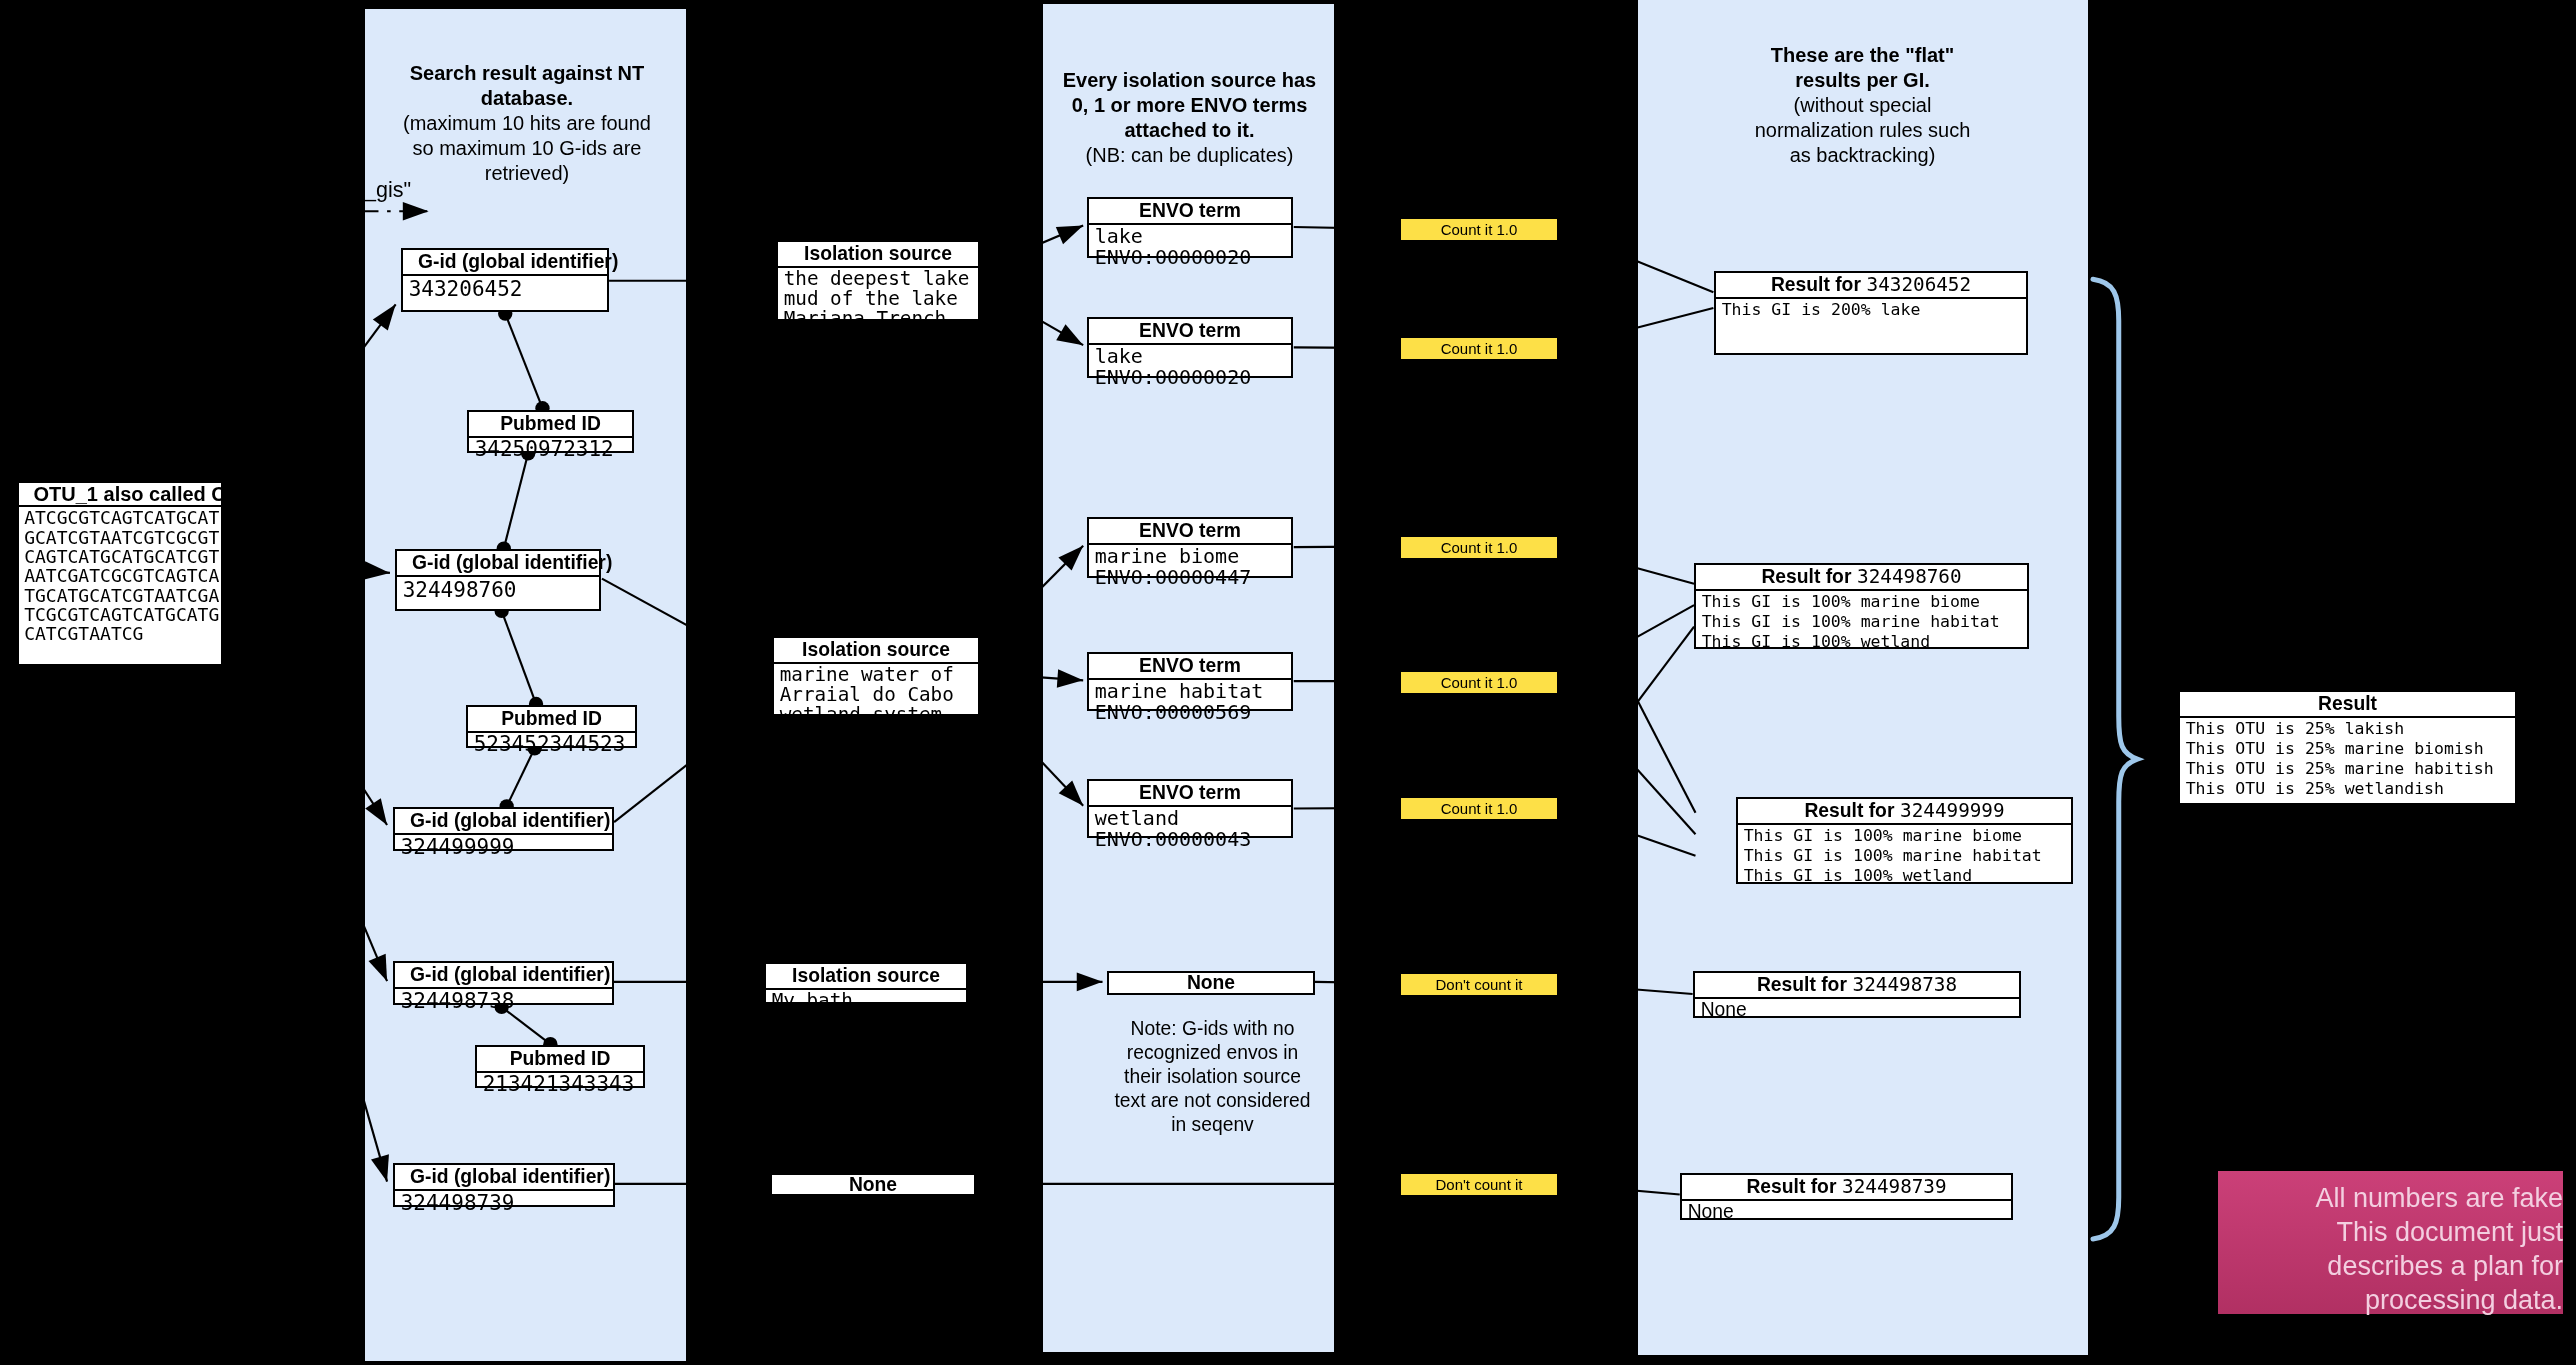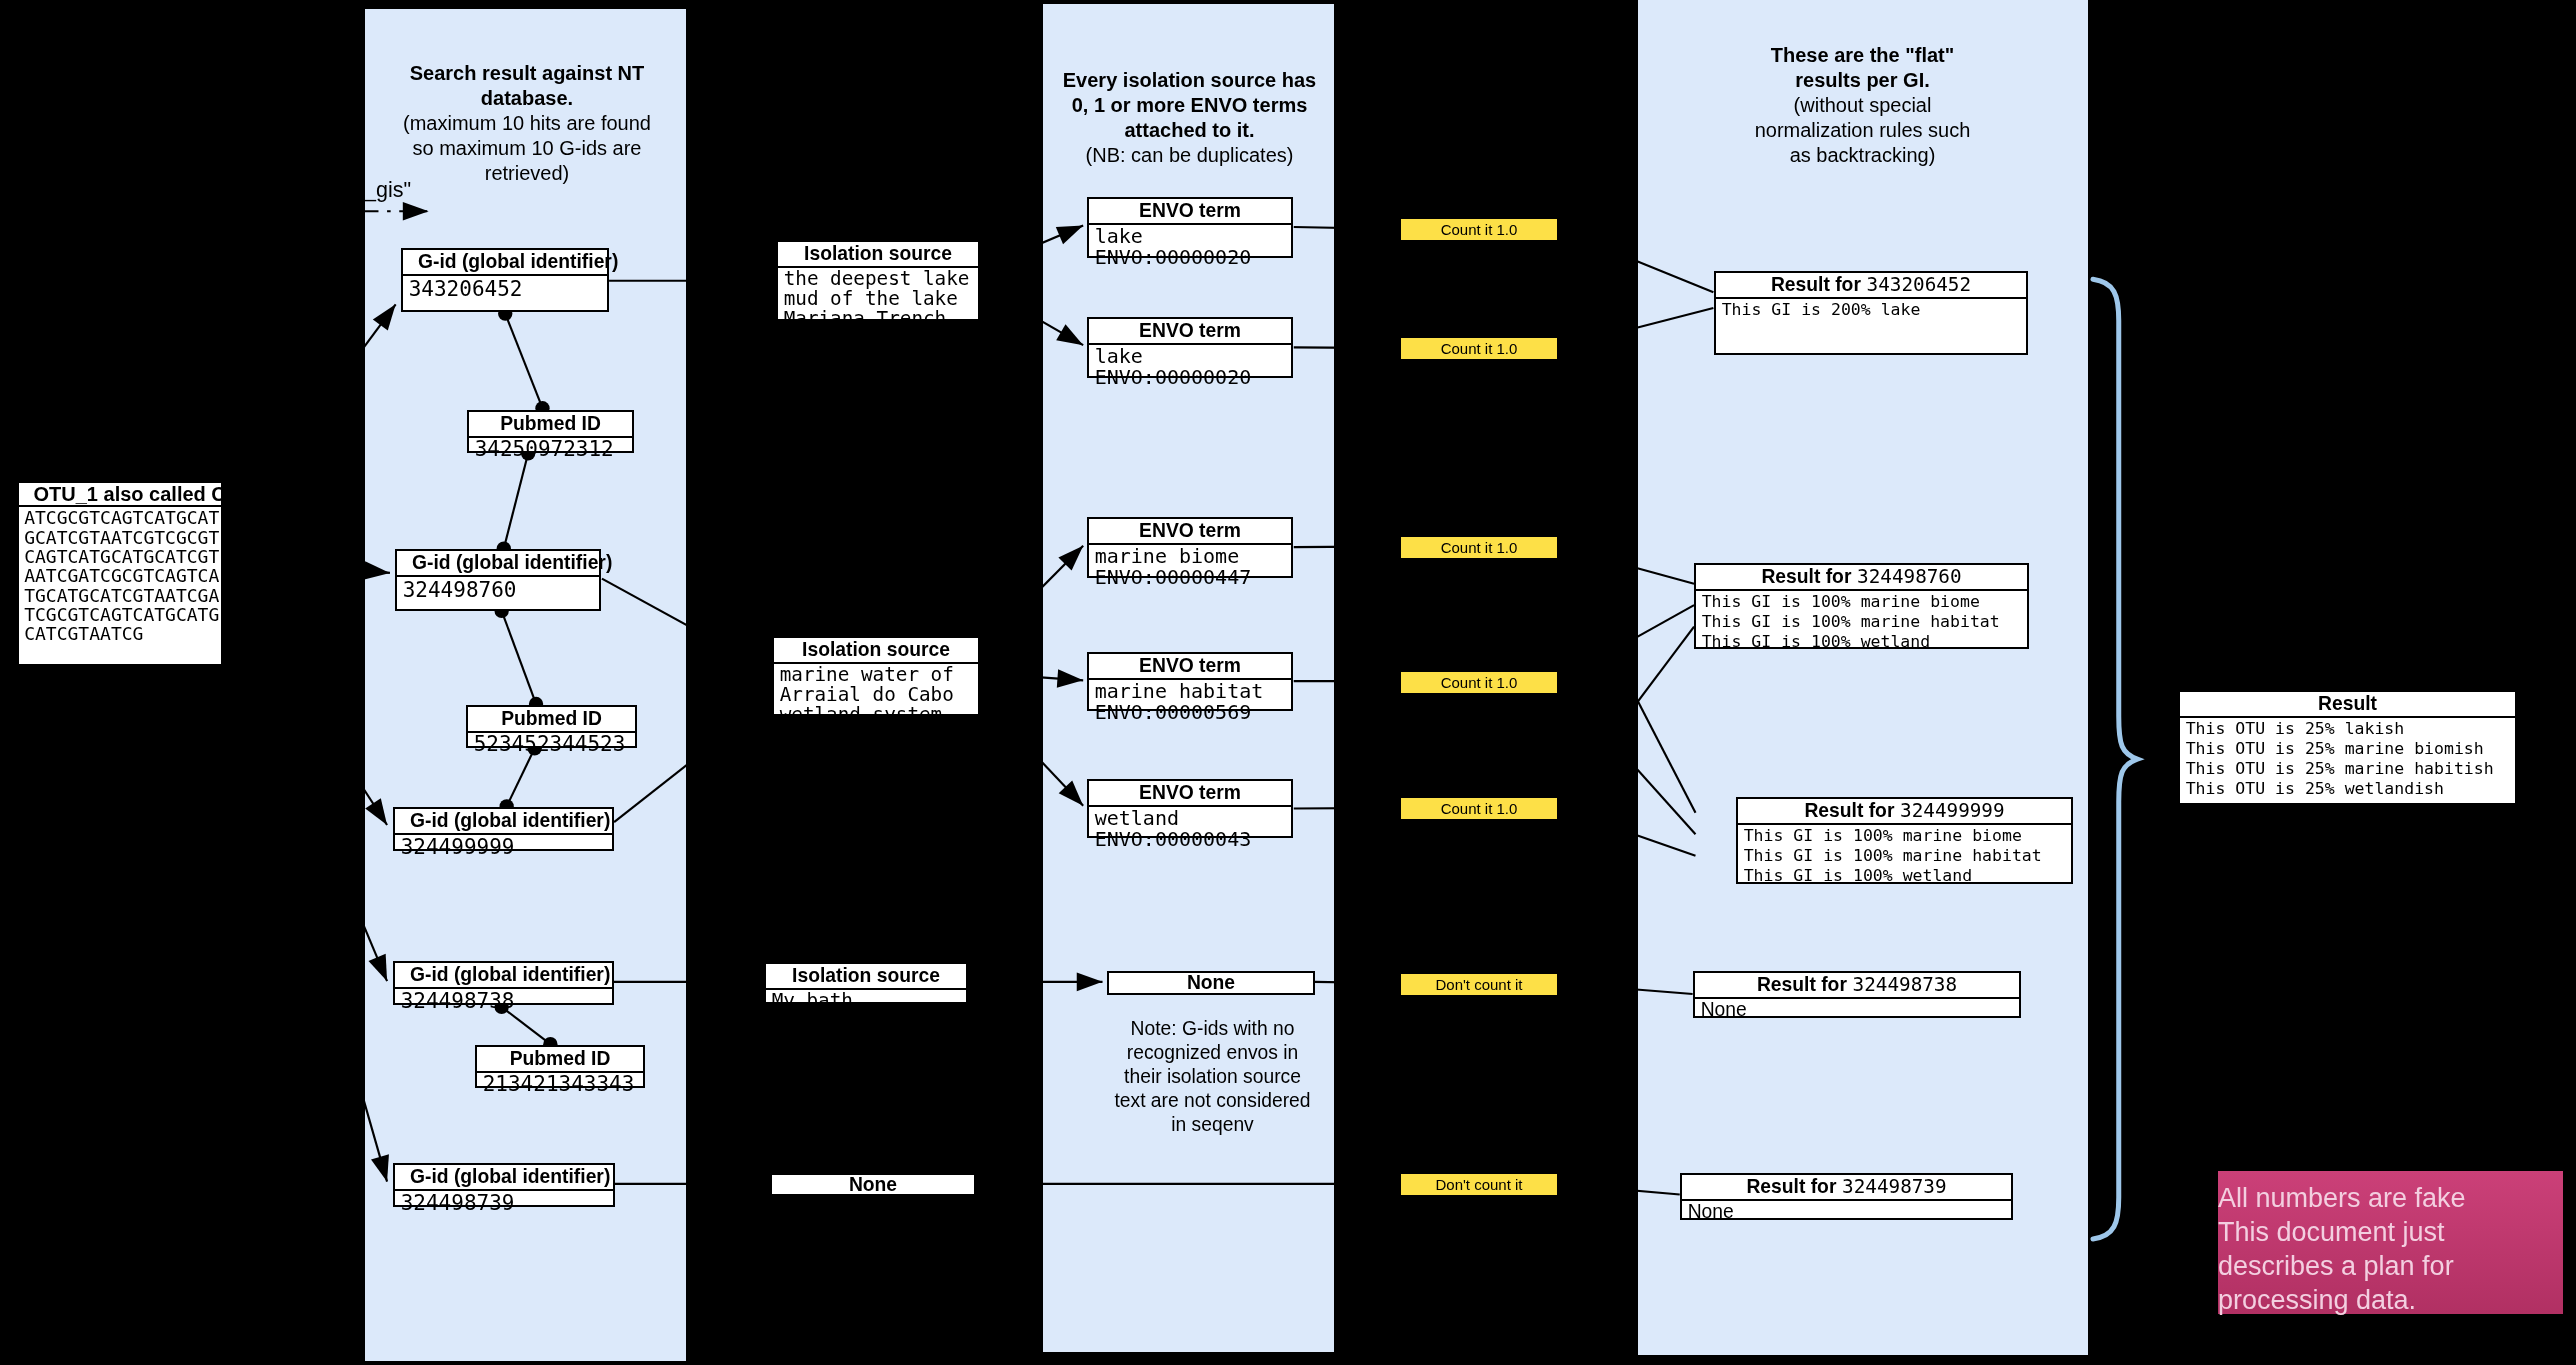--- a/index.html
+++ b/index.html
@@ -23,21 +23,21 @@
   .bd-none{font-size:19.3px;line-height:20px;font-family:"Liberation Sans",sans-serif;}
   .nonebox{position:absolute;background:#fff;border:2.1px solid #000;box-sizing:border-box;
            text-align:center;font-weight:bold;font-size:19.3px;display:flex;
            align-items:center;justify-content:center;}
   .countbox{position:absolute;background:#fde047;border:1.4px solid #000;box-sizing:border-box;
             text-align:center;font-size:15px;line-height:21px;display:flex;
             align-items:center;justify-content:center;}
   .rhd .idnum{font-weight:normal;margin-left:5.7px;}
   .note{position:absolute;text-align:center;font-size:19.3px;line-height:24px;}
   .gis{position:absolute;font-size:21.5px;}
-  .disc{position:absolute;text-align:left;font-size:27px;line-height:34px;
+  .disc{position:absolute;text-align:right;font-size:27px;line-height:34px;
         padding-top:10px;box-sizing:border-box;}
   svg.wires{position:absolute;left:0;top:0;z-index:3;pointer-events:none;}
   .nodebox,.nonebox,.countbox,.ptitle,.note,.gis,.disc{z-index:5;}
 </style>
 </head>
 <body>
 
 <div class="panel" style="left: 365px; top: 8.6px; width: 321px; height: 1352px; background: rgb(220, 233, 250);"></div>
 <div class="panel" style="left: 1043px; top: 3.6px; width: 291px; height: 1348px; background: rgb(220, 233, 250);"></div>
 <div class="panel" style="left: 1638px; top: 0px; width: 450px; height: 1355px; background: rgb(220, 233, 250);"></div>

